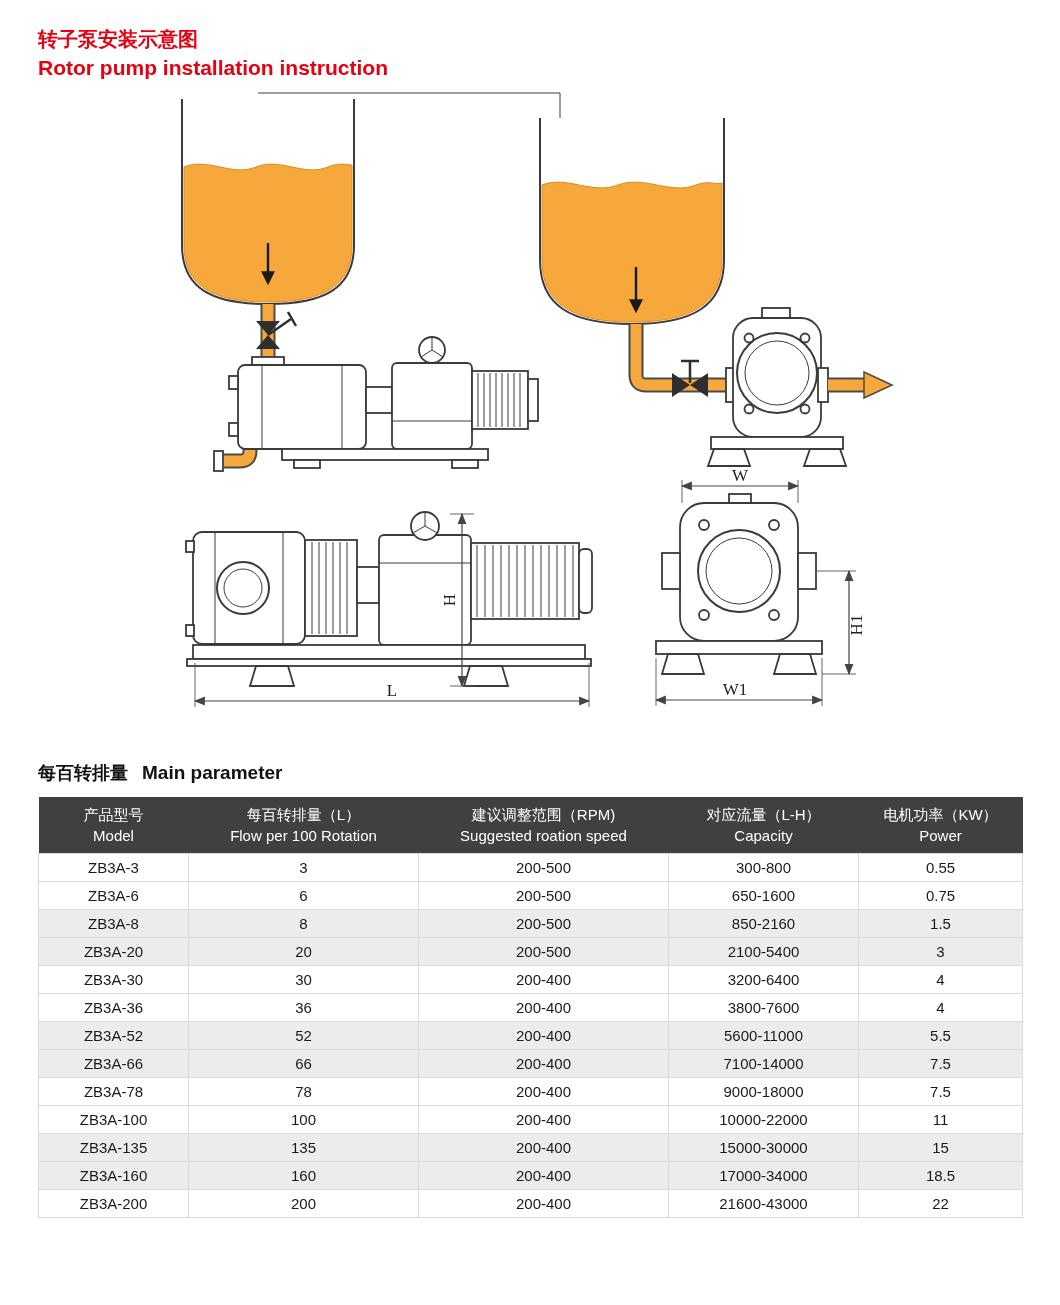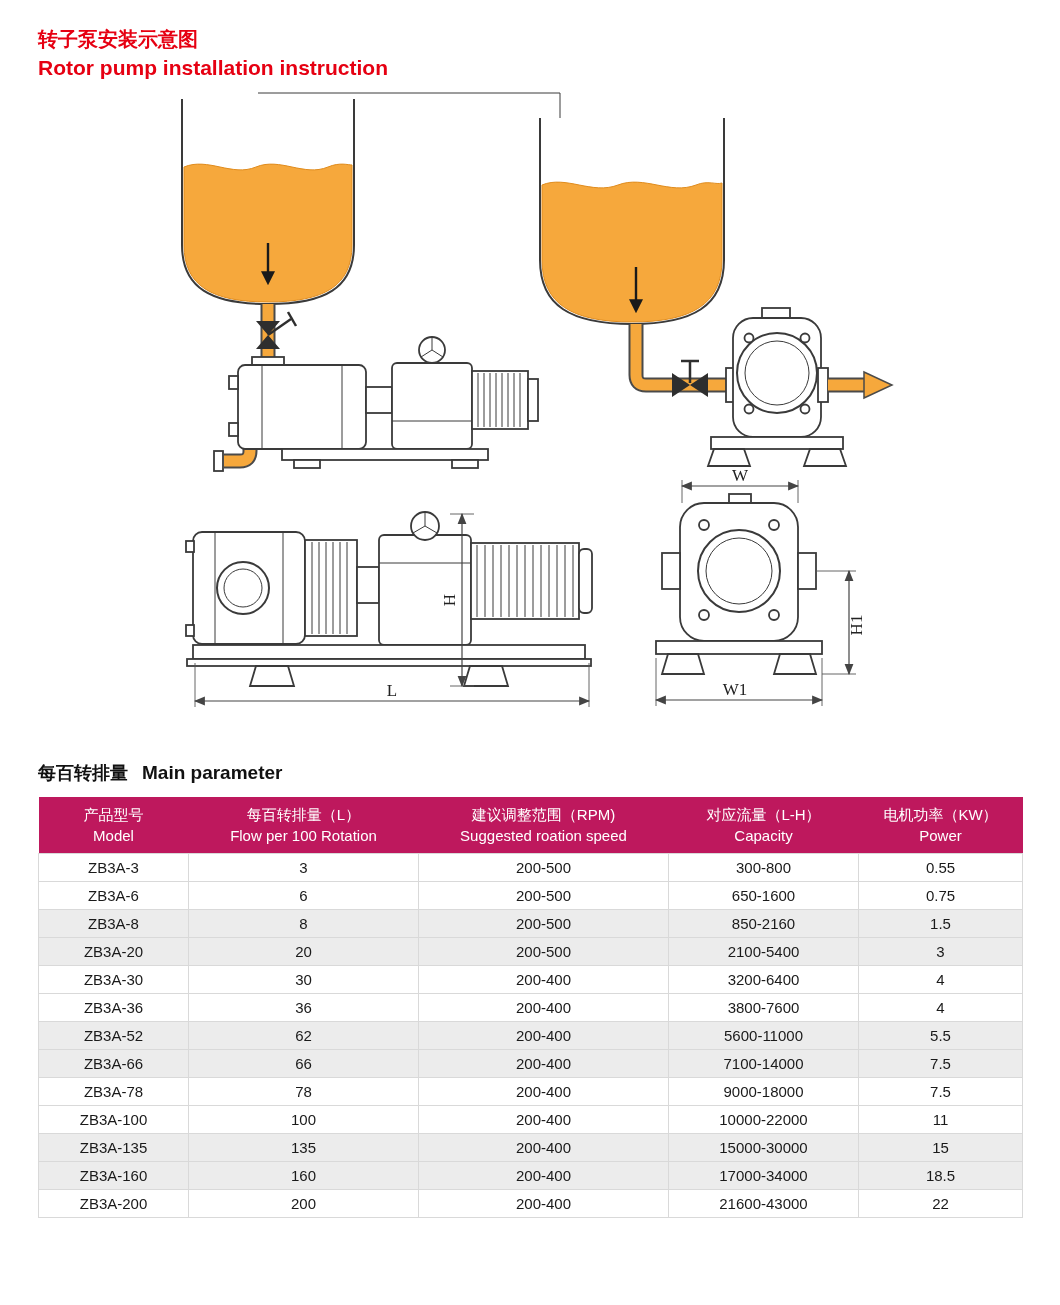--- a/index.html
+++ b/index.html
@@ -21,21 +21,21 @@
   .dim-thin { fill:none; stroke:#555555; stroke-width:0.9; }
   .dim-text { font-family:"Liberation Serif",serif; font-size:17px; fill:#222222; }
   .valve { fill:#2e2e2e; }
   .handle { stroke:#2e2e2e; stroke-width:2.5; fill:none; }
 
   .section-title { margin-top:26px; margin-bottom:12px; }
   .section-zh { font-size:18px; font-weight:bold; color:#111111; }
   .section-en { font-size:19px; font-weight:bold; color:#111111; margin-left:14px; }
 
   table.spec { border-collapse:collapse; width:984px; table-layout:fixed; }
-  table.spec thead th { background:#be185d; color:#ffffff; font-weight:normal; font-size:15px; line-height:1.4; padding:7px 4px; border:none; text-align:center; }
+  table.spec thead th { background:#404040; color:#ffffff; font-weight:normal; font-size:15px; line-height:1.4; padding:7px 4px; border:none; text-align:center; }
   table.spec tbody td { text-align:center; font-size:15px; color:#1a1a1a; border:1px solid #d9d9d9; height:27px; padding:0 4px; background:#ffffff; }
   table.spec tbody tr:nth-child(4n+3) td,
   table.spec tbody tr:nth-child(4n+4) td { background:#ececec; }
 </style>
 </head>
 <body>
 
 <div class="pad page-header">
   <h1 class="title-zh">转子泵安装示意图</h1>
   <h2 class="title-en">Rotor pump installation instruction</h2>
@@ -265,21 +265,21 @@
   </tr>
         <tr>
     <td>ZB3A-36</td>
     <td>36</td>
     <td>200-400</td>
     <td>3800-7600</td>
     <td>4</td>
   </tr>
         <tr>
     <td>ZB3A-52</td>
-    <td>62</td>
+    <td>52</td>
     <td>200-400</td>
     <td>5600-11000</td>
     <td>5.5</td>
   </tr>
         <tr>
     <td>ZB3A-66</td>
     <td>66</td>
     <td>200-400</td>
     <td>7100-14000</td>
     <td>7.5</td>

